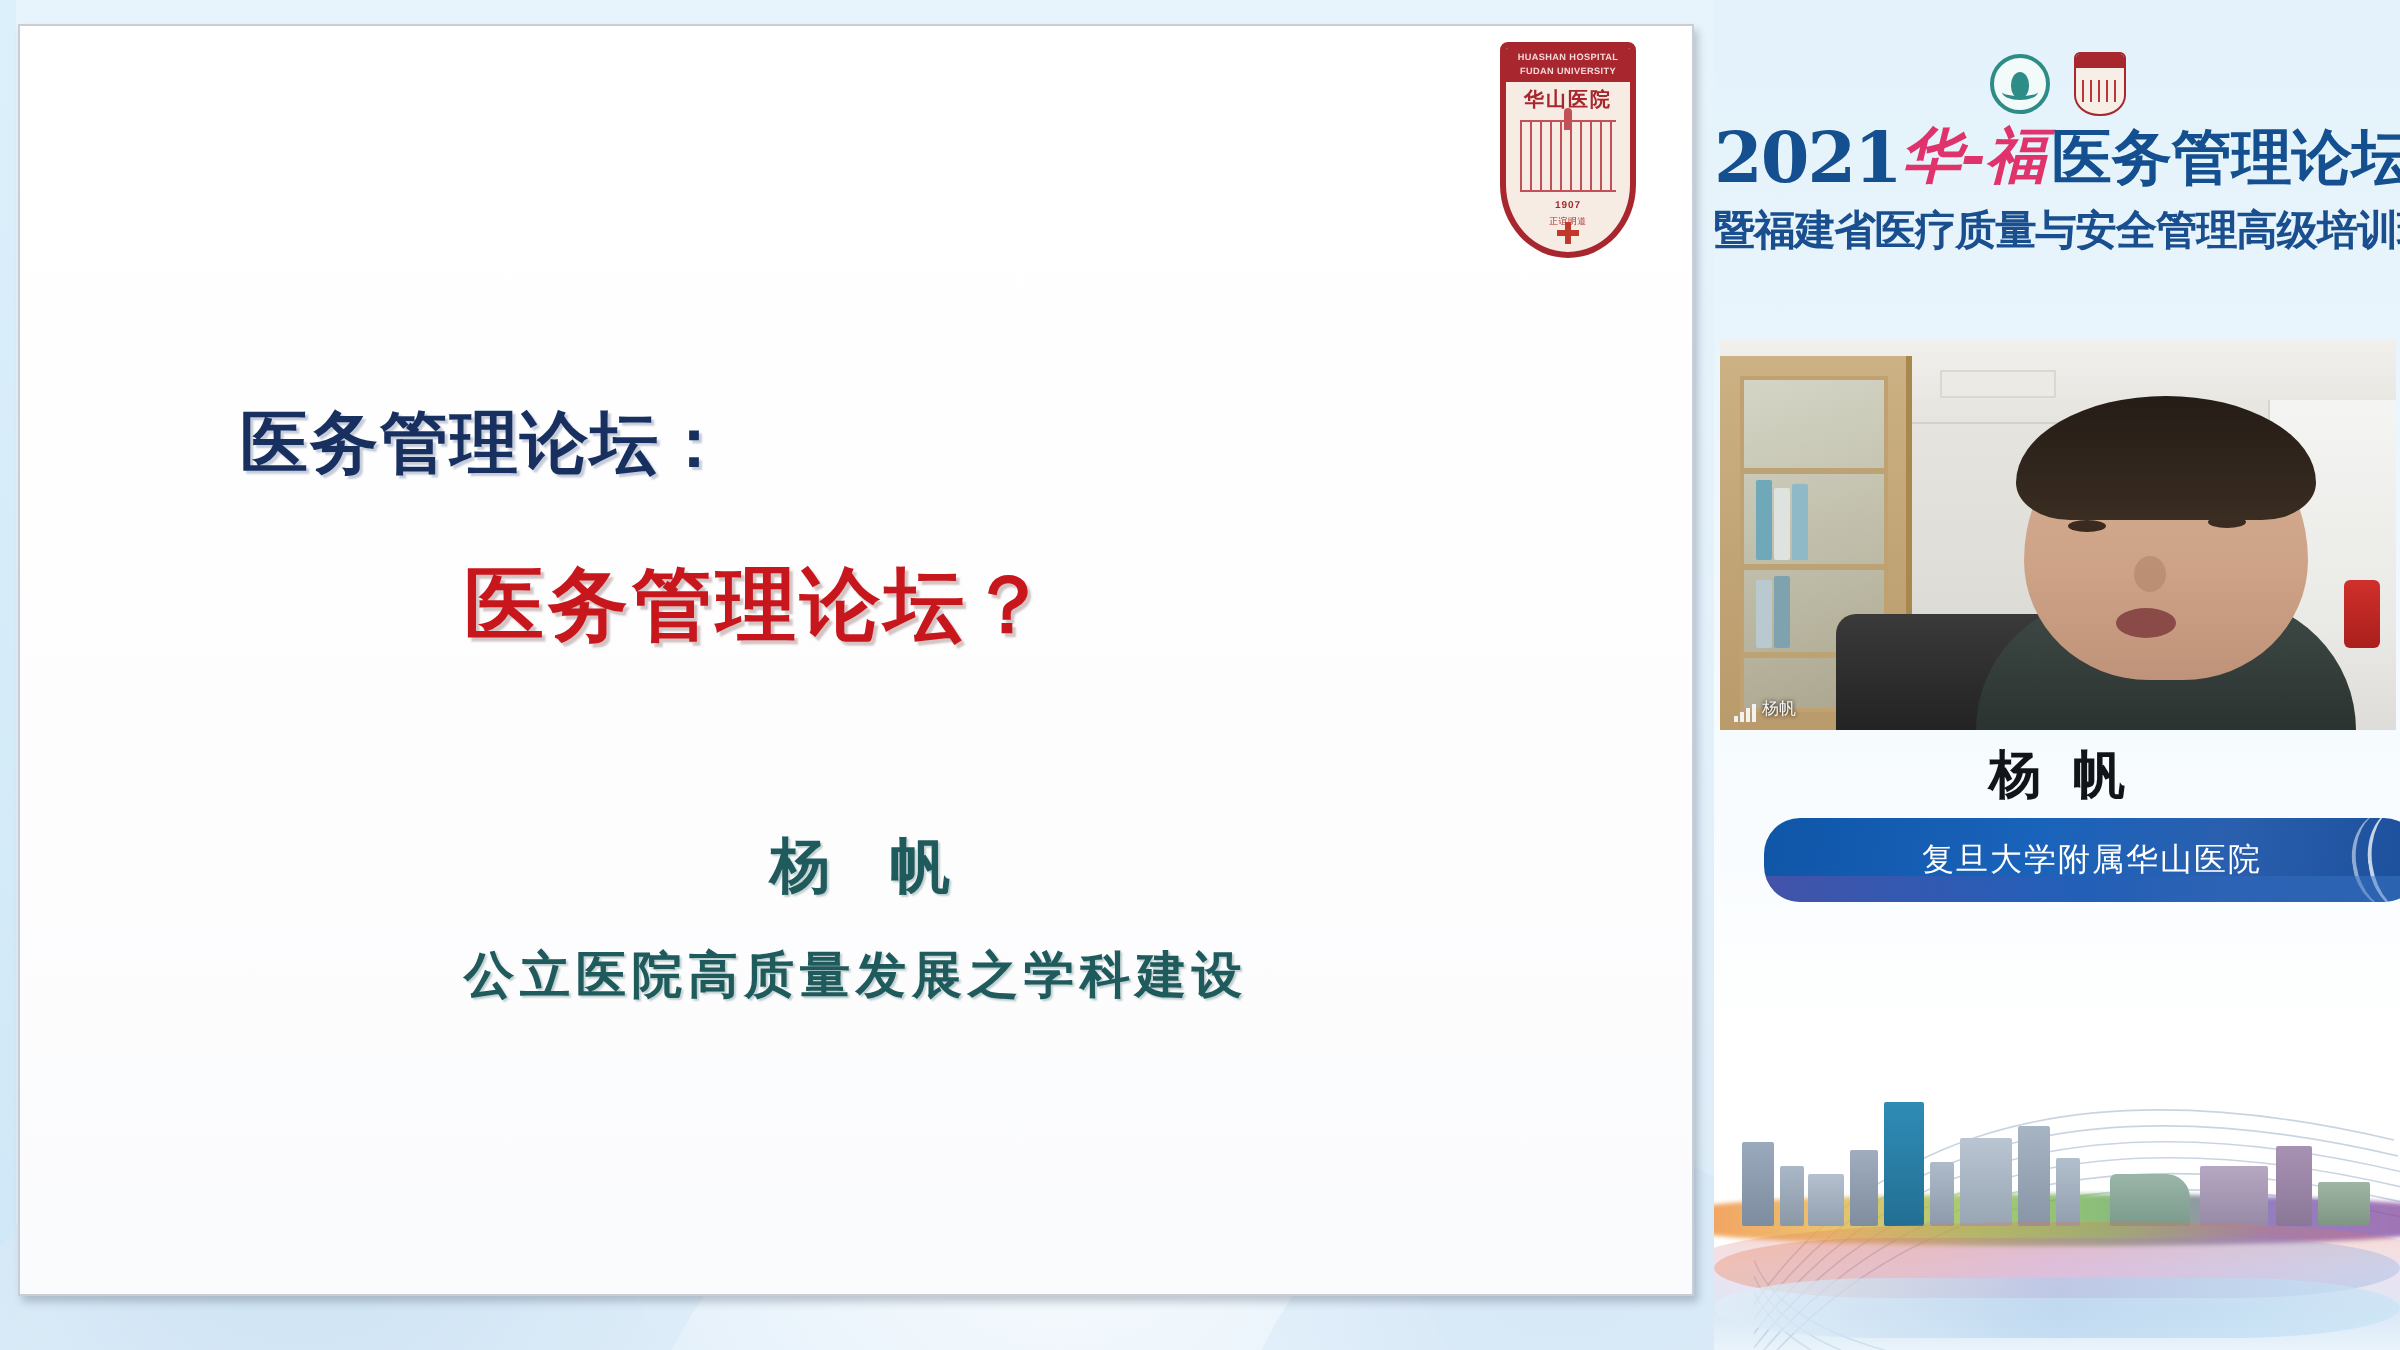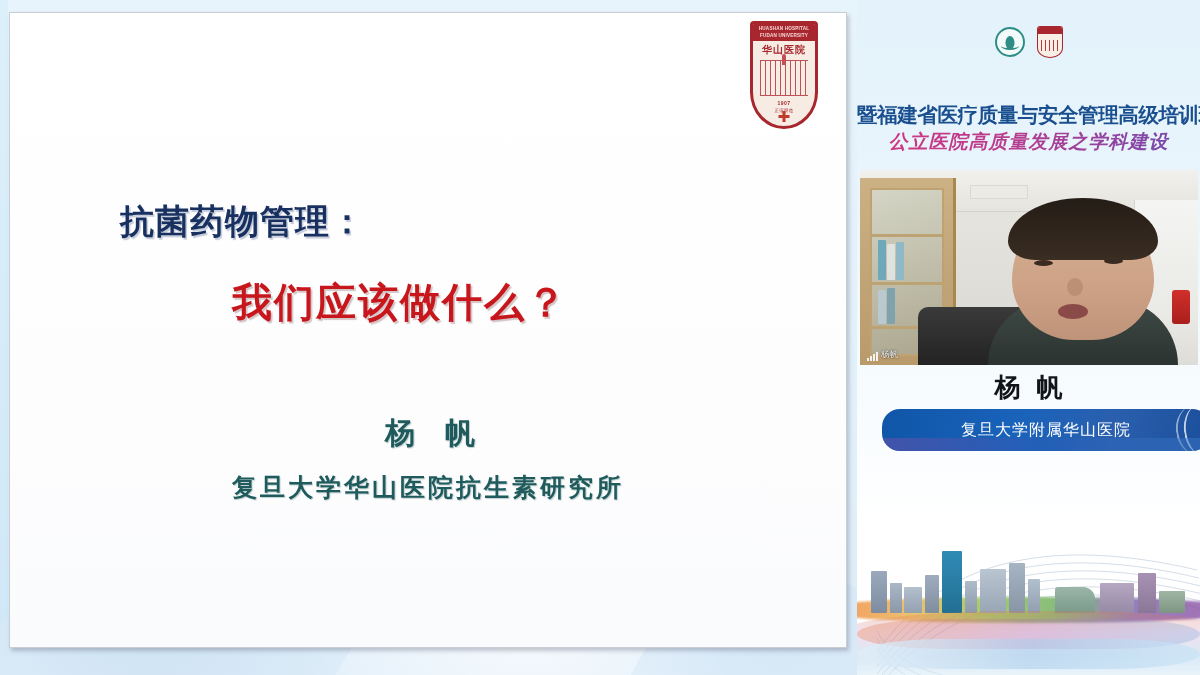--- a/index.html
+++ b/index.html
@@ -386,39 +386,41 @@
             <div>FUDAN UNIVERSITY</div>
           </div>
           <div class="shield-cn">华山医院</div>
           <div class="shield-building"></div>
           <div class="shield-year">1907</div>
           <div class="shield-motto">正谊明道</div>
           <div class="shield-cross"></div>
         </div>
       </div>
 
-      <div class="slide-title-1">抗菌药物管理：</div>
-      <div class="slide-title-2">我们应该做什么？</div>
+      <div class="slide-title-1">医务管理论坛：</div>
+      <div class="slide-title-2">医务管理论坛？</div>
 
       <div class="author-name">杨帆</div>
-      <div class="author-aff l1">复旦大学华山医院抗生素研究所</div>
+      <div class="author-aff l1">公立医院高质量发展之学科建设</div>
 
     </div>
   </div>
 
   <div class="right-panel">
 
     <div class="logos-row">
       <div class="logo-circle"></div>
       <div class="logo-shield2"></div>
     </div>
 
+    <div class="event-line1">
+      <span class="ev-year">2021</span><span class="ev-script">华-福</span><span class="ev-main">医务管理论坛</span>
+    </div>
 
     <div class="event-line2">暨福建省医疗质量与安全管理高级培训班</div>
-    <div class="event-line3">公立医院高质量发展之学科建设</div>
 
   </div>
 
   <div class="video-tile">
     <div class="v-wall"></div>
     <div class="v-ceiling">
       <div class="v-ceilpanel"></div>
     </div>
 
     <div class="v-bookcase">

